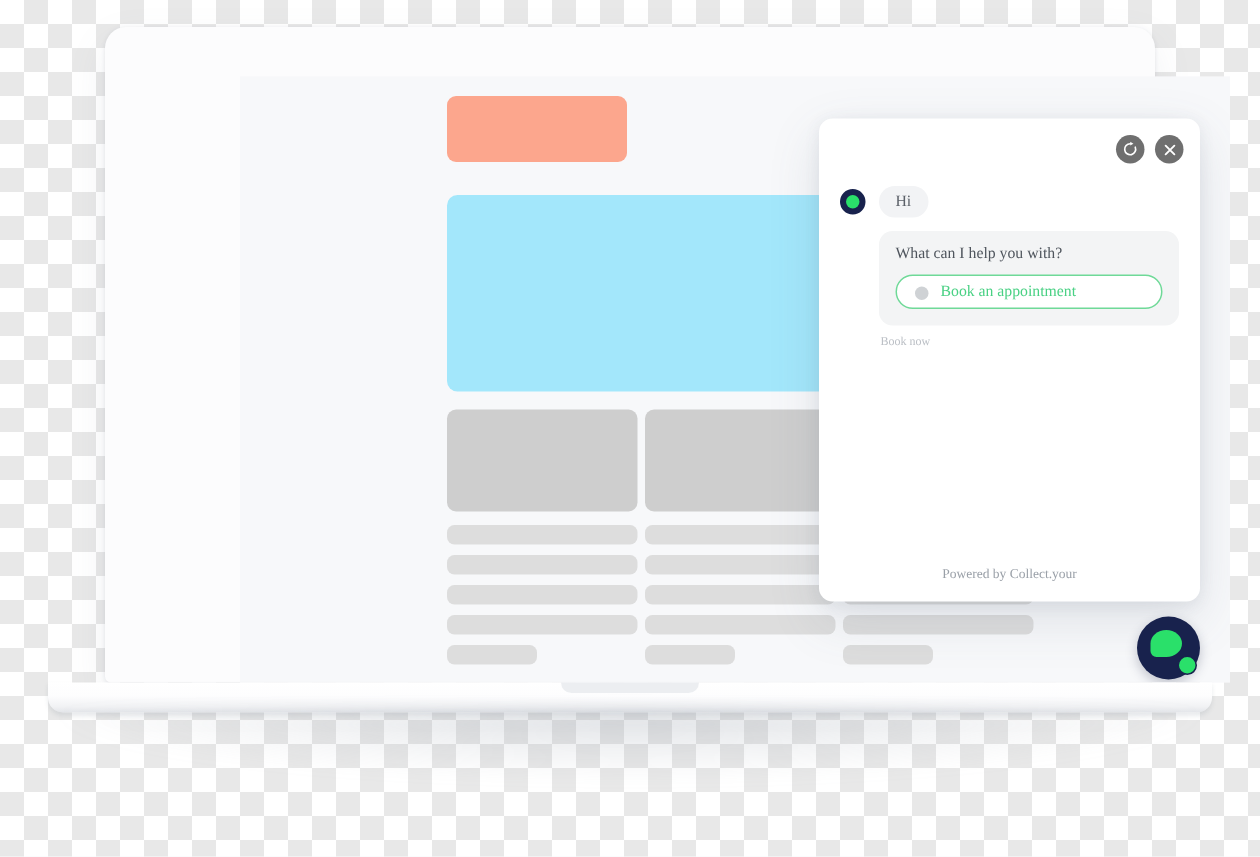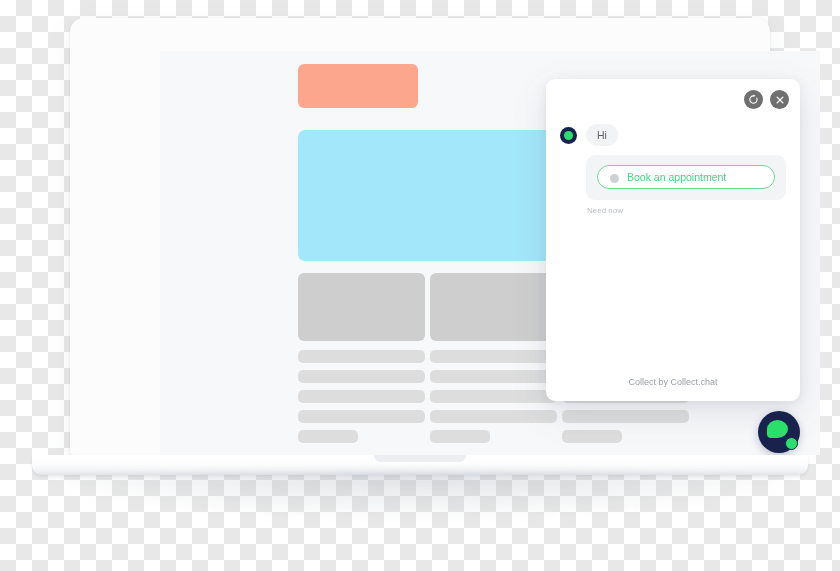--- a/index.html
+++ b/index.html
@@ -17,21 +17,21 @@
       linear-gradient(45deg, #e8e8e8 25%, transparent 25%, transparent 75%, #e8e8e8 75%),
       linear-gradient(45deg, #e8e8e8 25%, transparent 25%, transparent 75%, #e8e8e8 75%);
     background-size: 32px 32px;
     background-position: 0 0, 16px 16px;
   }
 
   
   #laptop {
     position: absolute;
     left: 0; top: 0;
-    width: 840px; height: 459px;
+    width: 840px; height: 459px; font-family: Liberation Serif, serif;
   }
 
   .laptop-lid {
     position: absolute;
     left: 70px;
     top: 18px;
     width: 700px;
     height: 437px;
     background: #fcfcfd;
     border-radius: 14px 14px 4px 4px;
@@ -308,33 +308,34 @@
           <div class="chat-body">
 
             <div class="msg-row">
               <div class="avatar">
                 <div class="dot"></div>
               </div>
               <div class="bubble-hi">Hi</div>
             </div>
 
             <div class="msg-group">
+              <div class="prompt-text">What can I help you with?</div>
 
               <div class="opt">
                 <span class="radio"></span>
                 <span class="olabel">Book an appointment</span>
               </div>
 
 
             </div>
 
-            <div class="timestamp">Need now</div>
+            <div class="timestamp">Book now</div>
           </div>
 
-          <div class="powered">Collect by Collect.chat</div>
+          <div class="powered">Powered by Collect.your</div>
         </div>
 
         <div class="launcher">
           <div class="speech"></div>
           <div class="badge"></div>
         </div>
 
       </div>
     </div>
   </div>

